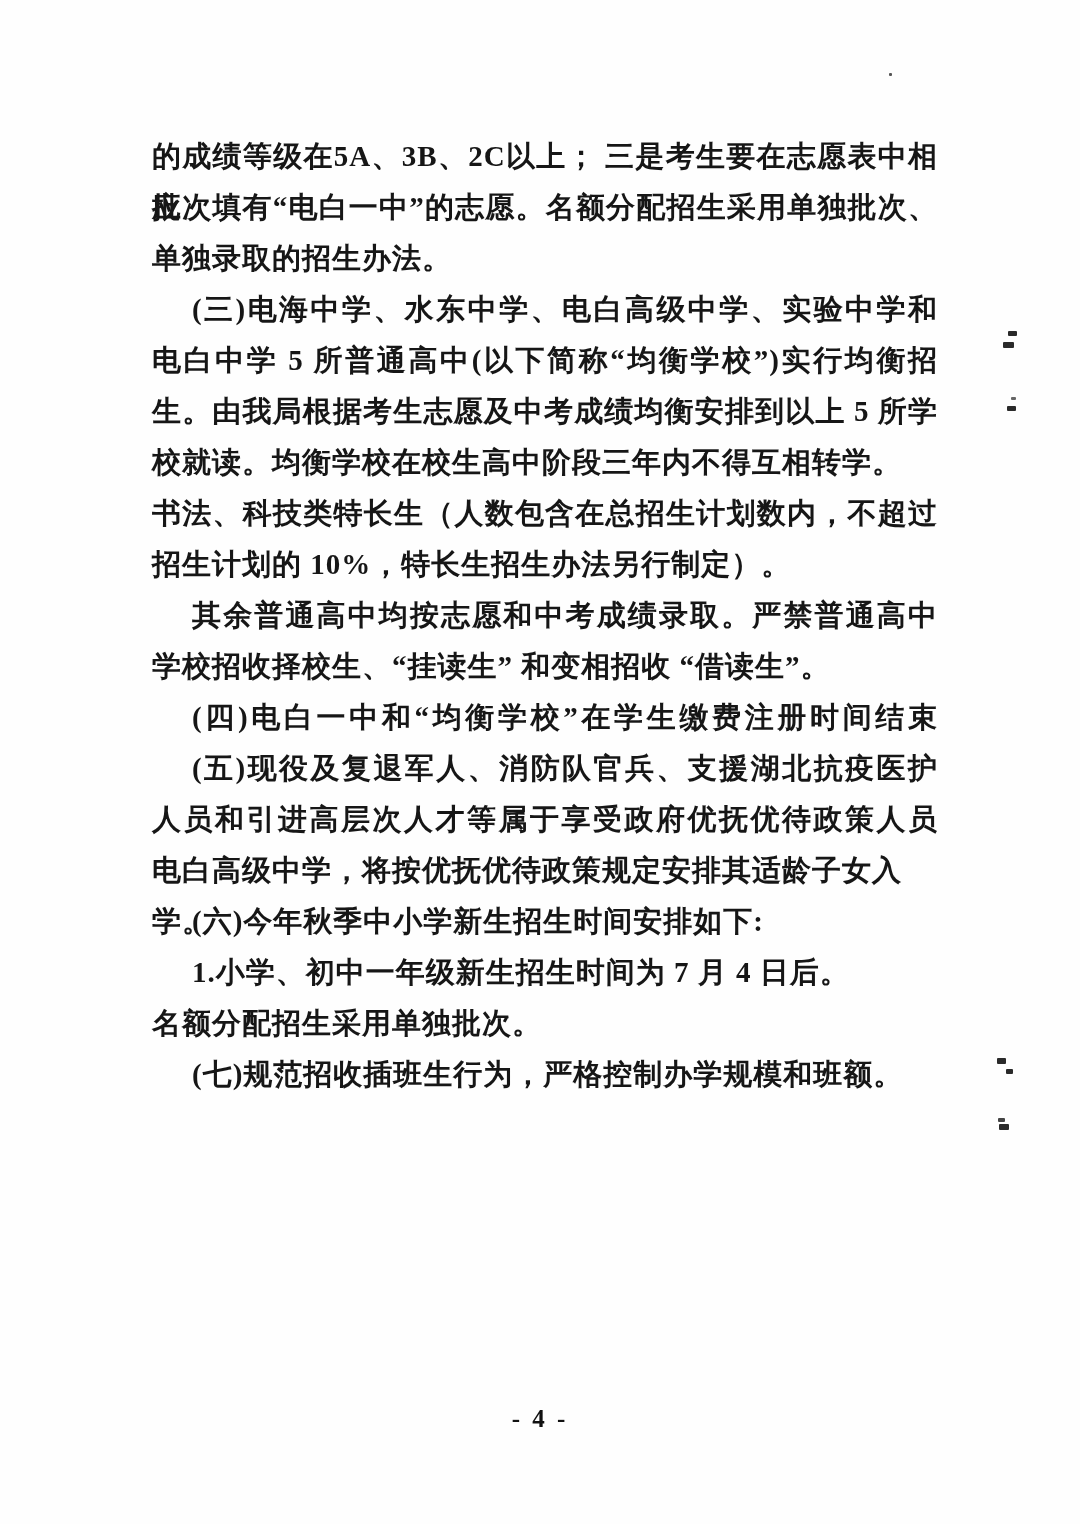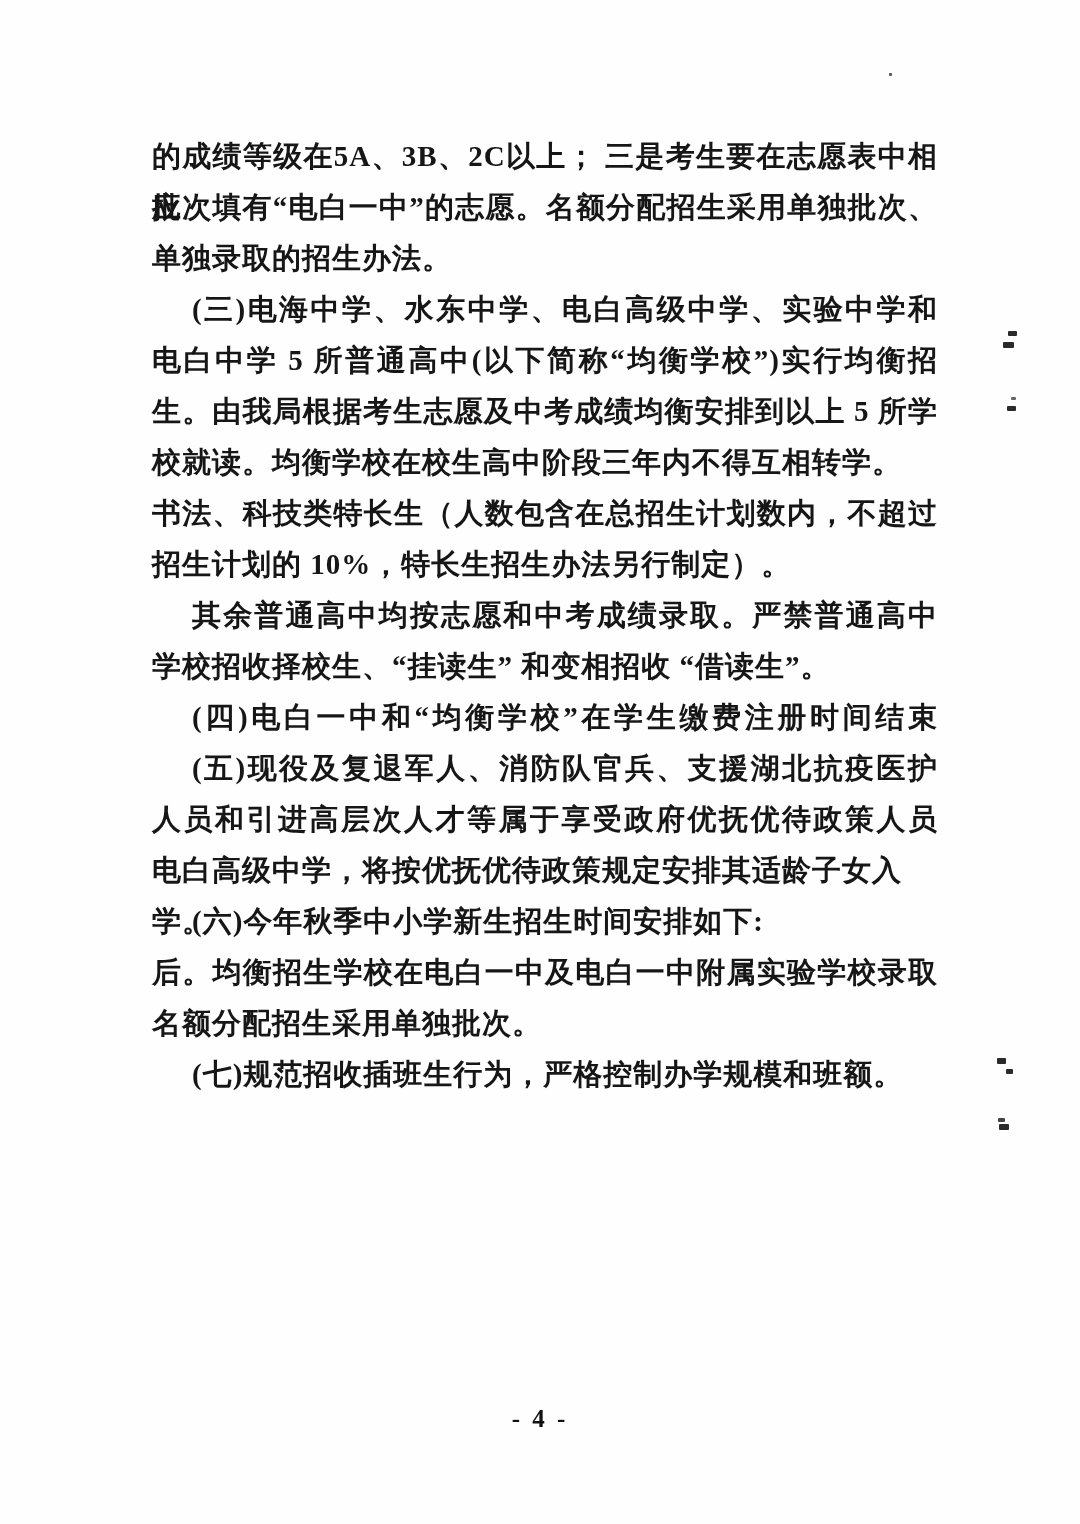--- a/index.html
+++ b/index.html
@@ -79,21 +79,21 @@
       <div class="line">校就读。均衡学校在校生高中阶段三年内不得互相转学。</div>
       <div class="line fill">书法、科技类特长生（人数包含在总招生计划数内，不超过</div>
       <div class="line">招生计划的 10%，特长生招生办法另行制定）。</div>
       <div class="line indent fill">其余普通高中均按志愿和中考成绩录取。严禁普通高中</div>
       <div class="line">学校招收择校生、“挂读生” 和变相招收 “借读生”。</div>
       <div class="line indent fill">(四)电白一中和“均衡学校”在学生缴费注册时间结束</div>
       <div class="line indent fill">(五)现役及复退军人、消防队官兵、支援湖北抗疫医护</div>
       <div class="line fill">人员和引进高层次人才等属于享受政府优抚优待政策人员</div>
       <div class="line">电白高级中学，将按优抚优待政策规定安排其适龄子女入学。</div>
       <div class="line indent">(六)今年秋季中小学新生招生时间安排如下:</div>
-      <div class="line fill">后。均衡招生学校在电白一中及电白一中附属实验学校录取</div>
+      <div class="line indent">1.小学、初中一年级新生招生时间为 7 月 4 日后。</div>
       <div class="line">名额分配招生采用单独批次。</div>
       <div class="line indent">(七)规范招收插班生行为，严格控制办学规模和班额。</div>
     </div>
 
   <div class="page-footer">- 4 -</div>
 
   <div class="speck s1"></div>
   <div class="speck s2"></div>
   <div class="speck s3"></div>
   <div class="speck s4"></div>

